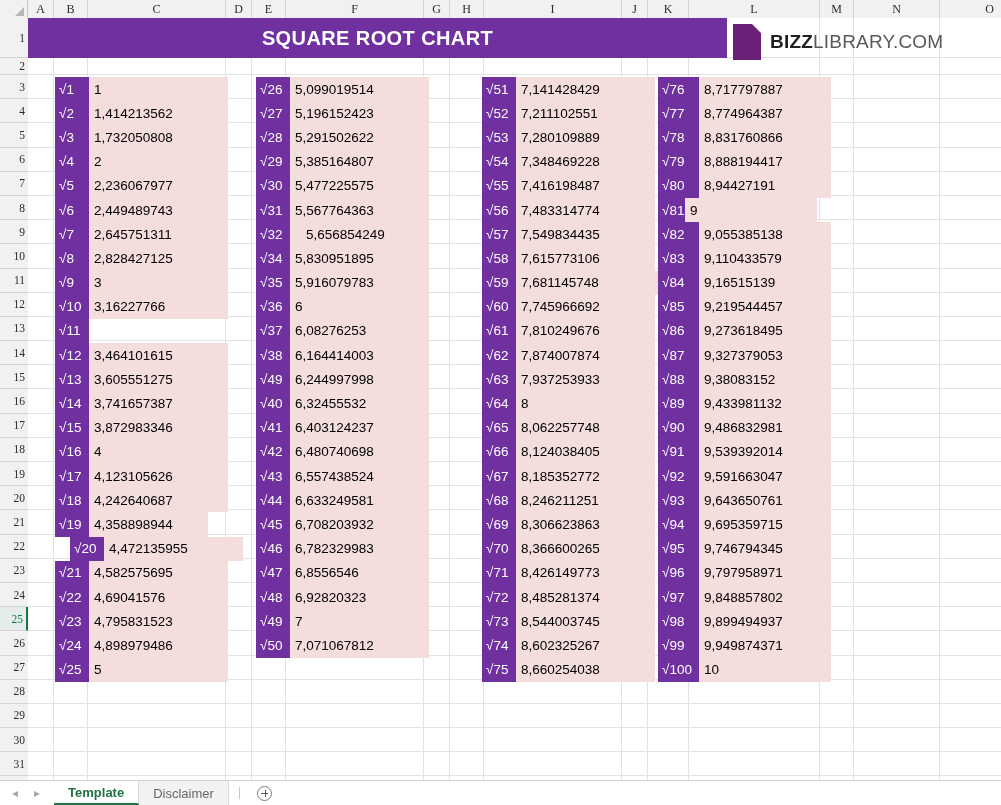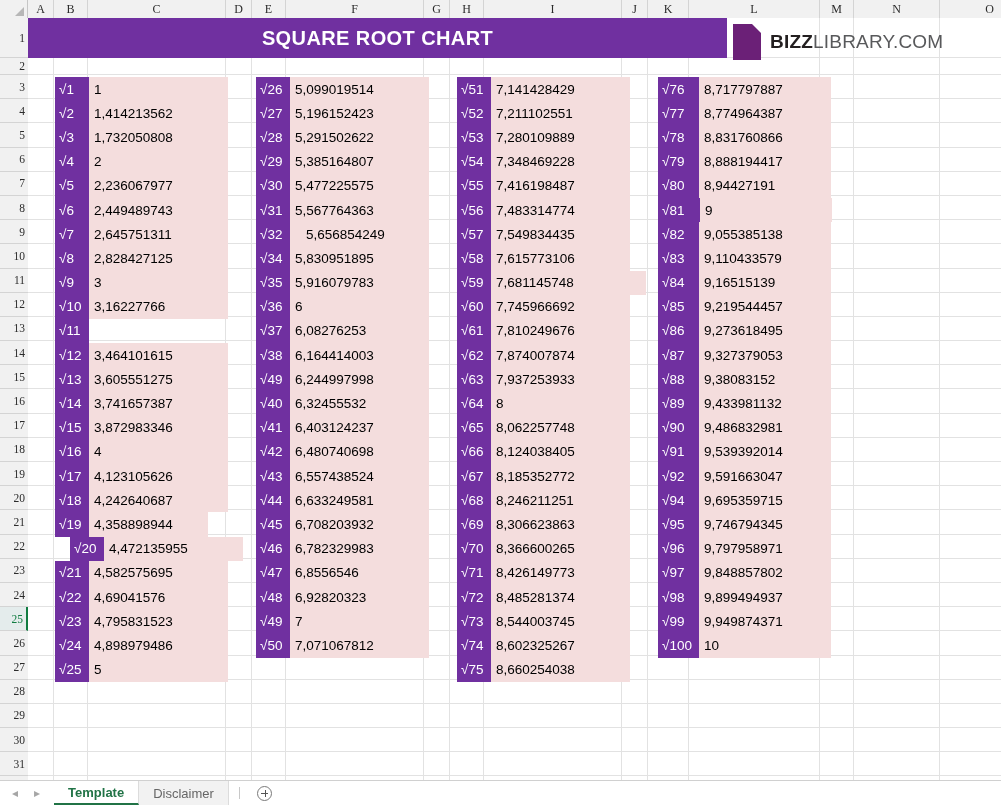--- a/index.html
+++ b/index.html
@@ -1028,21 +1028,21 @@
         </div>
         <div class="data-row">
           <div class="lbl-cell" style="width: 34px;">√49</div>
           <div class="val-cell" style="width: 139px;">7</div>
         </div>
         <div class="data-row">
           <div class="lbl-cell" style="width: 34px;">√50</div>
           <div class="val-cell" style="width: 139px;">7,071067812</div>
         </div>
       </div>
-      <div class="data-col" style="left: 429px; top: 59px;">
+      <div class="data-col" style="left: 454px; top: 59px;">
         <div class="data-row">
           <div class="lbl-cell" style="width: 34px;">√51</div>
           <div class="val-cell" style="width: 139px;">7,141428429</div>
         </div>
         <div class="data-row">
           <div class="lbl-cell" style="width: 34px;">√52</div>
           <div class="val-cell" style="width: 139px;">7,211102551</div>
         </div>
         <div class="data-row">
           <div class="lbl-cell" style="width: 34px;">√53</div>
@@ -1152,21 +1152,21 @@
         </div>
         <div class="data-row">
           <div class="lbl-cell" style="width: 41px;">√79</div>
           <div class="val-cell" style="width: 132px;">8,888194417</div>
         </div>
         <div class="data-row">
           <div class="lbl-cell" style="width: 41px;">√80</div>
           <div class="val-cell" style="width: 132px;">8,94427191</div>
         </div>
         <div class="data-row">
-          <div class="lbl-cell" style="width: 42px;">√81</div>
+          <div class="lbl-cell" style="width: 27px;">√81</div>
           <div class="val-cell" style="width: 132px;">9</div>
         </div>
         <div class="data-row">
           <div class="lbl-cell" style="width: 41px;">√82</div>
           <div class="val-cell" style="width: 132px;">9,055385138</div>
         </div>
         <div class="data-row">
           <div class="lbl-cell" style="width: 41px;">√83</div>
           <div class="val-cell" style="width: 132px;">9,110433579</div>
         </div>
@@ -1198,20 +1198,24 @@
           <div class="lbl-cell" style="width: 41px;">√90</div>
           <div class="val-cell" style="width: 132px;">9,486832981</div>
         </div>
         <div class="data-row">
           <div class="lbl-cell" style="width: 41px;">√91</div>
           <div class="val-cell" style="width: 132px;">9,539392014</div>
         </div>
         <div class="data-row">
           <div class="lbl-cell" style="width: 41px;">√92</div>
           <div class="val-cell" style="width: 132px;">9,591663047</div>
+        </div>
+        <div class="data-row">
+          <div class="lbl-cell" style="width: 41px;">√93</div>
+          <div class="val-cell" style="width: 132px;">9,643650761</div>
         </div>
         <div class="data-row">
           <div class="lbl-cell" style="width: 41px;">√94</div>
           <div class="val-cell" style="width: 132px;">9,695359715</div>
         </div>
         <div class="data-row">
           <div class="lbl-cell" style="width: 41px;">√95</div>
           <div class="val-cell" style="width: 132px;">9,746794345</div>
         </div>
         <div class="data-row">

